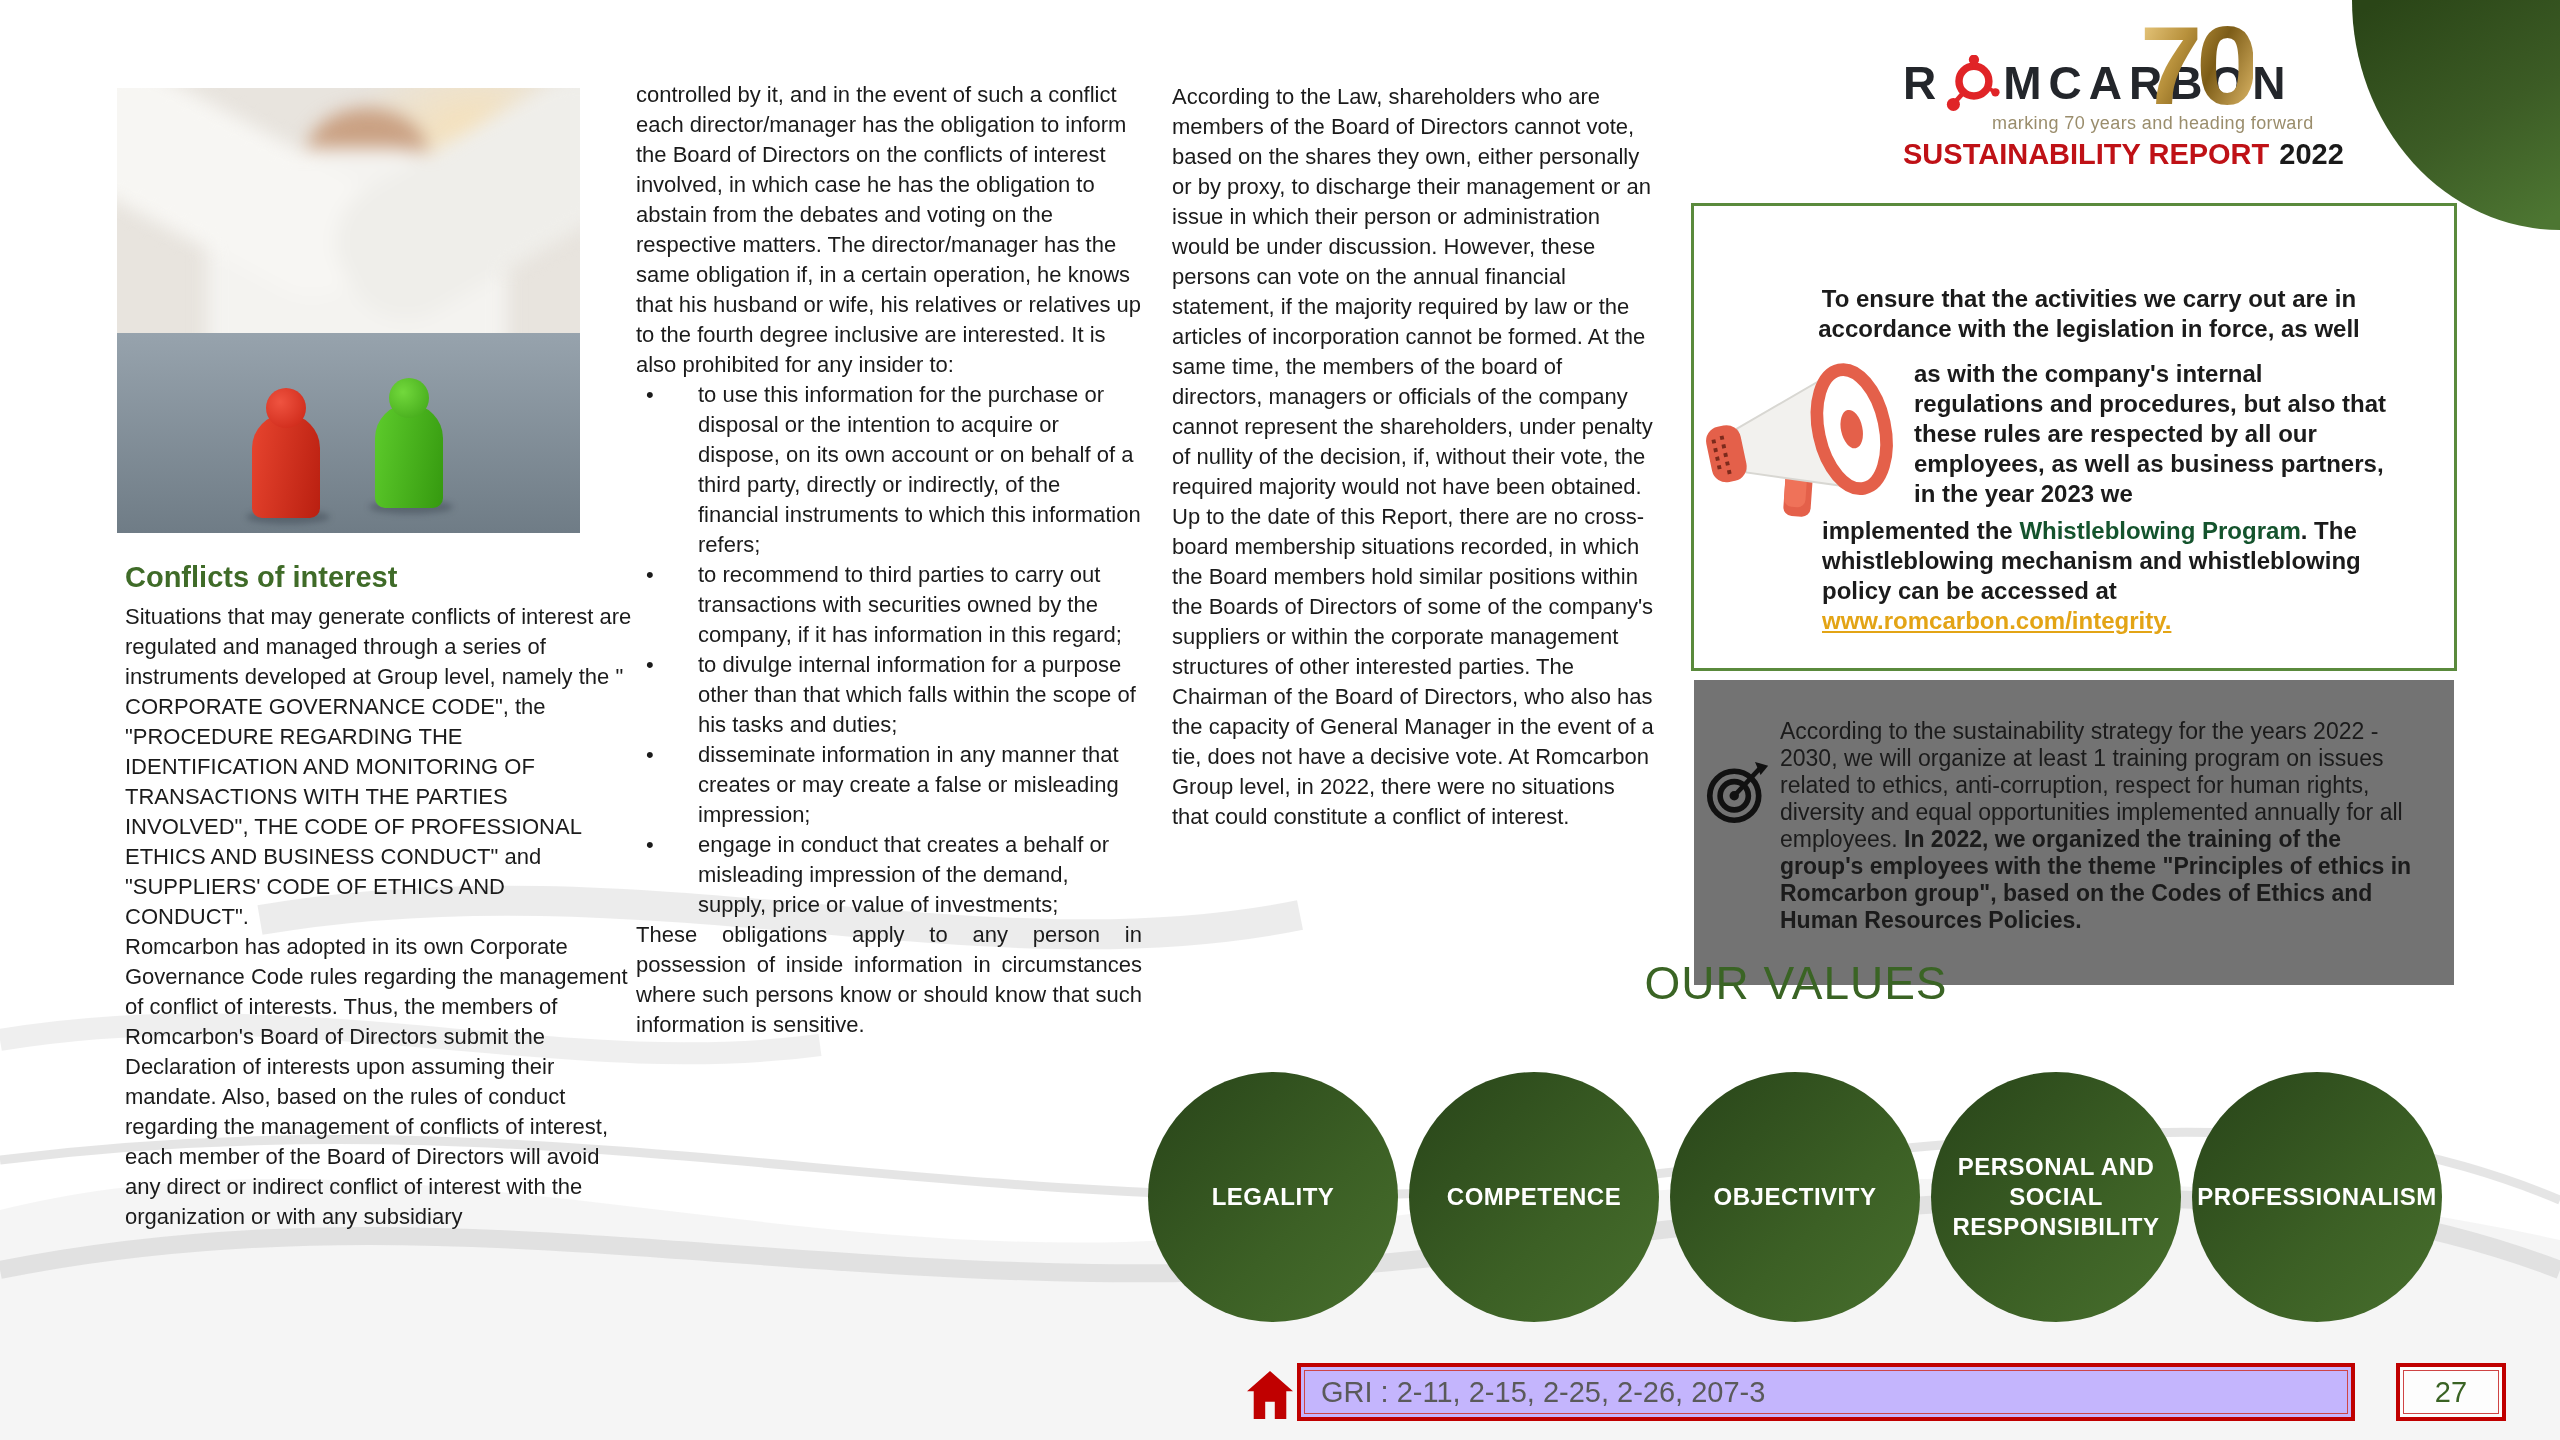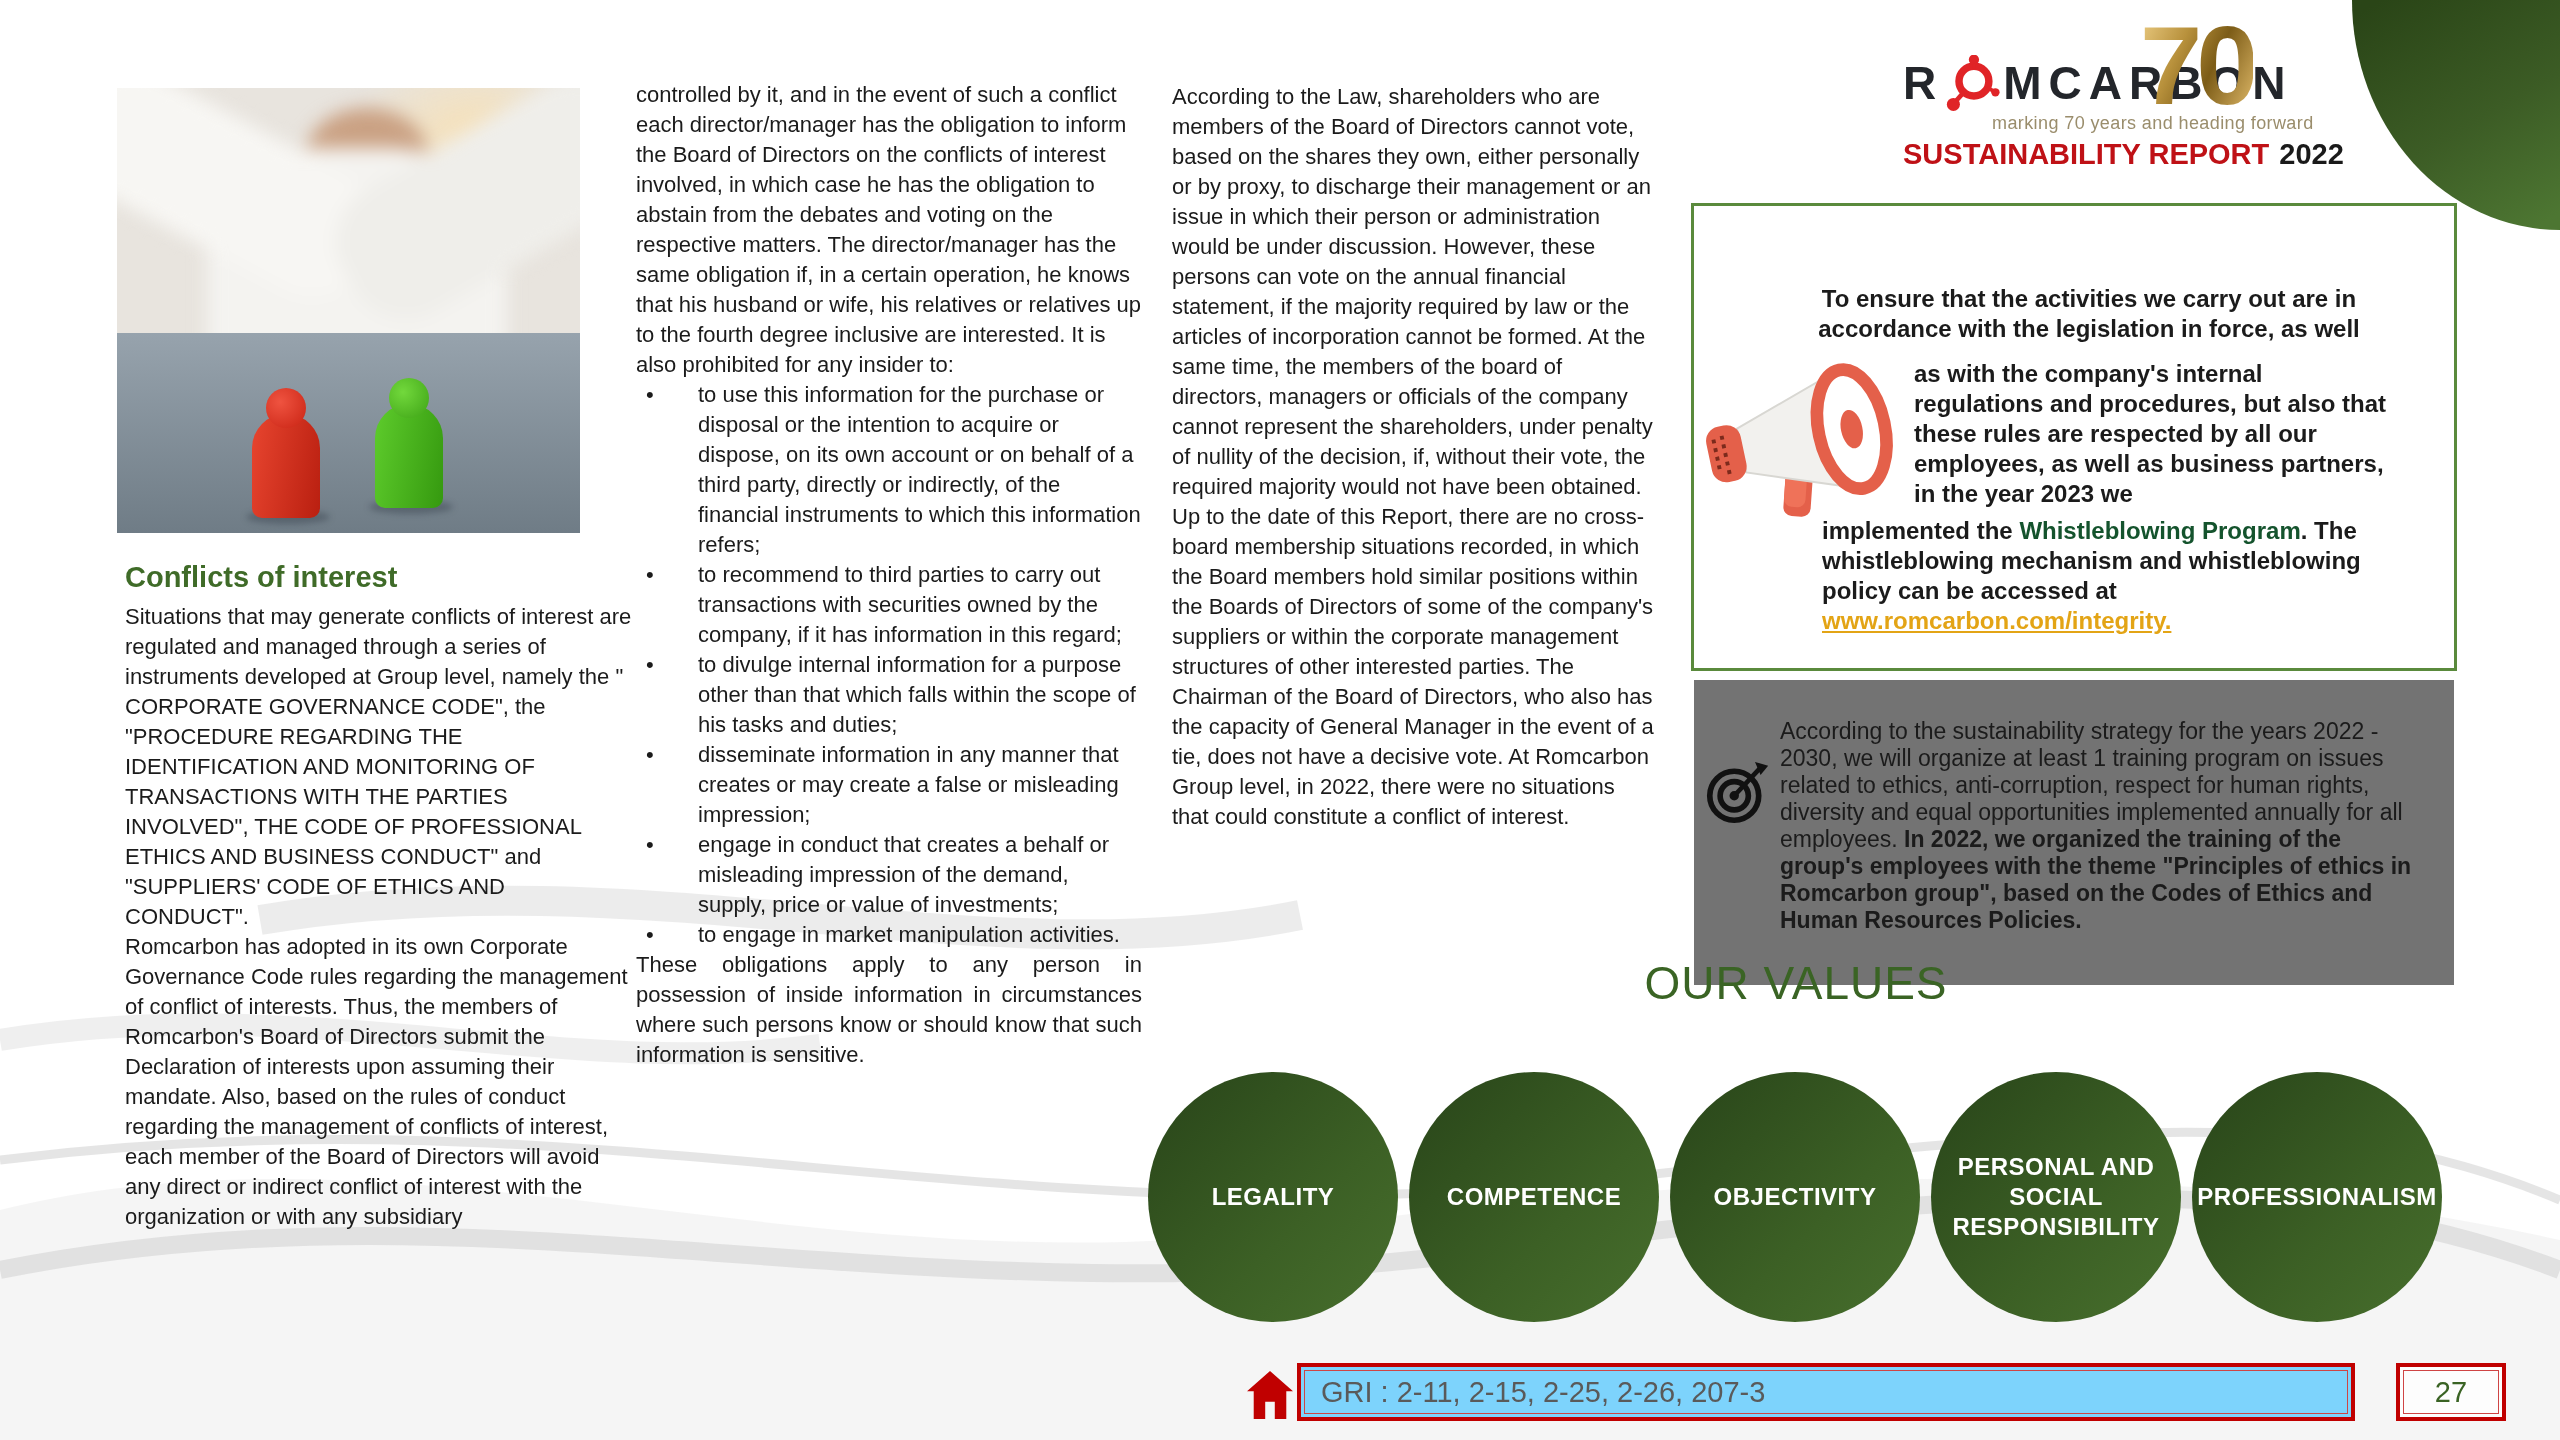--- a/index.html
+++ b/index.html
@@ -74,21 +74,21 @@
      font-weight:400;color:#3a6424;z-index:2;letter-spacing:1px;}
   .values-row{left:1148px;top:1072px;width:1294px;display:flex;gap:11px;z-index:2;}
   .value-circle{width:250px;height:250px;border-radius:50%;flex:0 0 auto;
      background:linear-gradient(135deg,#2d4b1c 15%,#3c6025 60%,#466d2c 95%);
      display:flex;align-items:center;justify-content:center;text-align:center;
      color:#fff;font-size:24px;font-weight:600;letter-spacing:.5px;line-height:30px;padding:0 30px;
      box-sizing:border-box;}
   
   .home{left:1247px;top:1370px;width:46px;height:50px;z-index:2;cursor:pointer;}
   .gri-box{left:1297px;top:1363px;width:1058px;height:58px;border:4px solid #c00000;
-     background:#7dd3fc;box-sizing:border-box;padding:3px;z-index:2;}
+     background:#c4b5fd;box-sizing:border-box;padding:3px;z-index:2;}
   .gri-inner{width:100%;height:100%;border:1px solid #cf4444;box-sizing:border-box;
      display:flex;align-items:center;padding-left:16px;font-size:29px;color:#5a5a5a;}
   .page-box{left:2396px;top:1363px;width:110px;height:58px;border:4px solid #c00000;
      background:#fdfdfd;box-sizing:border-box;padding:3px;z-index:2;}
   .page-inner{width:100%;height:100%;border:1px solid #cf4444;box-sizing:border-box;
      display:flex;align-items:center;justify-content:center;font-size:29px;color:#3a6324;}
 </style>
 </head>
 <body>
 
@@ -132,21 +132,20 @@
   </div>
 
   <div class="abs col col2">
     <p>controlled by it, and in the event of such a conflict each director/manager has the obligation to inform the Board of Directors on the conflicts of interest involved, in which case he has the obligation to abstain from the debates and voting on the respective matters. The director/manager has the same obligation if, in a certain operation, he knows that his husband or wife, his relatives or relatives up to the fourth degree inclusive are interested. It is also prohibited for any insider to:</p>
     <ul>
       <li>to use this information for the purchase or disposal or the intention to acquire or dispose, on its own account or on behalf of a third party, directly or indirectly, of the financial instruments to which this information refers;</li>
       <li>to recommend to third parties to carry out transactions with securities owned by the company, if it has information in this regard;</li>
       <li>to divulge internal information for a purpose other than that which falls within the scope of his tasks and duties;</li>
       <li>disseminate information in any manner that creates or may create a false or misleading impression;</li>
       <li>engage in conduct that creates a behalf or misleading impression of the demand, supply, price or value of investments;</li>
-      <li>to engage in market manipulation activities.</li>
     </ul>
     <p class="justified">These obligations apply to any person in possession of inside information in circumstances where such persons know or should know that such information is sensitive.</p>
   </div>
 
   <div class="abs col col3">
     <p>According to the Law, shareholders who are members of the Board of Directors cannot vote, based on the shares they own, either personally or by proxy, to discharge their management or an issue in which their person or administration would be under discussion. However, these persons can vote on the annual financial statement, if the majority required by law or the articles of incorporation cannot be formed. At the same time, the members of the board of directors, managers or officials of the company cannot represent the shareholders, under penalty of nullity of the decision, if, without their vote, the required majority would not have been obtained. Up to the date of this Report, there are no cross-board membership situations recorded, in which the Board members hold similar positions within the Boards of Directors of some of the company's suppliers or within the corporate management structures of other interested parties. The Chairman of the Board of Directors, who also has the capacity of General Manager in the event of a tie, does not have a decisive vote. At Romcarbon Group level, in 2022, there were no situations that could constitute a conflict of interest.</p>
   </div>
 
   <div class="abs logo-row">
     <span class="ltr">R</span>

